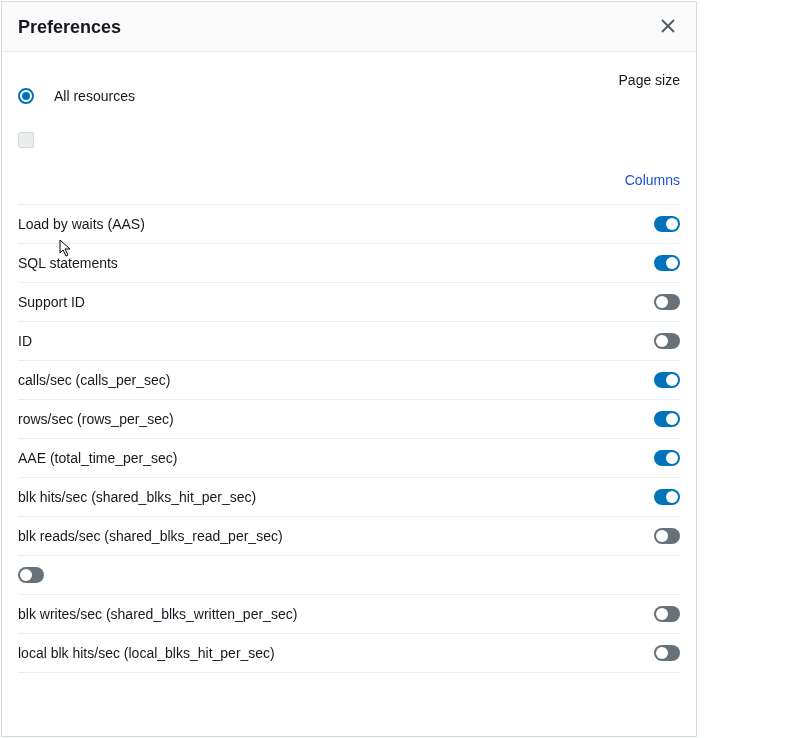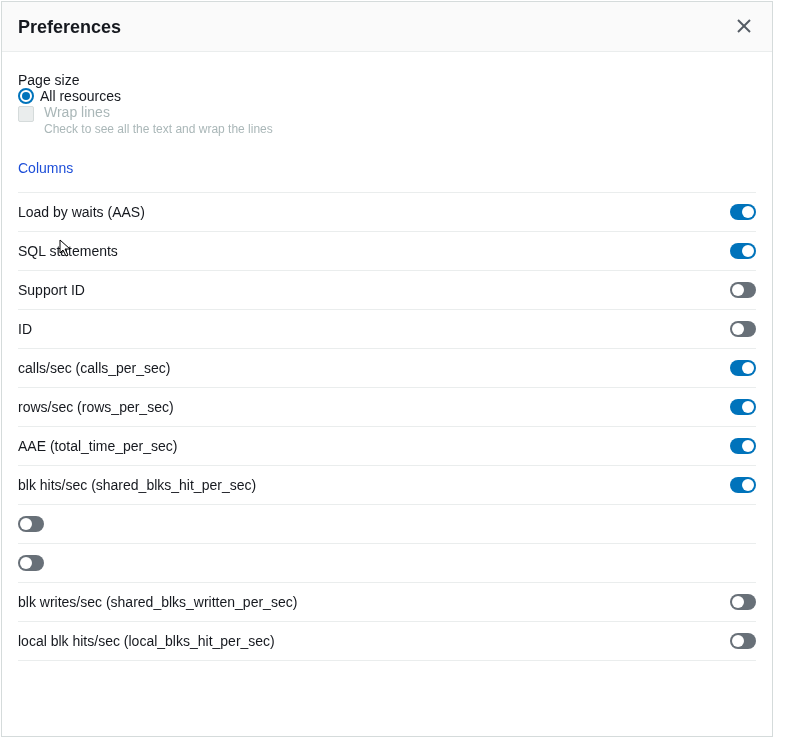--- a/index.html
+++ b/index.html
@@ -1,24 +1,24 @@
 <!DOCTYPE html>
 <html><head>
 <meta charset="utf-8">
 <style>
   * { box-sizing: border-box; margin: 0; padding: 0; }
   html, body { width: 790px; height: 738px; font-family: "Amazon Ember", "Helvetica Neue", Arial, sans-serif; color: #16191f; background: #fff; }
-  .modal { width: 772px; height: 736px; border: 1px solid #d5dbdb; background: #fff; margin: 1px; position: relative; overflow: hidden; }
+  .modal { width: 696px; height: 736px; border: 1px solid #d5dbdb; background: #fff; margin: 1px; position: relative; overflow: hidden; text-align: right; }
   .modal-header { display: flex; align-items: center; justify-content: space-between; padding: 12px 16px 10px 16px; border-bottom: 1px solid #eaeded; background: #fafafa; }
   .modal-title { font-size: 18px; font-weight: 700; color: #16191f; }
   .close-btn { background: none; border: none; cursor: pointer; padding: 4px; display: flex; align-items: center; justify-content: center; }
   .close-btn svg { width: 16px; height: 16px; stroke: #545b64; stroke-width: 2; fill: none; }
   .modal-body { padding: 20px 16px 8px 16px; }
   .section-label { font-size: 14px; color: #16191f; }
-  .radio-row { display: flex; align-items: center; gap: 6px; margin-left: 0; }
+  .radio-row { display: flex; align-items: center; gap: 20px; margin-bottom: 26px; margin-left: 0; }
   .radio-outer { width: 16px; height: 16px; border: 2px solid #0073bb; border-radius: 50%; display: flex; align-items: center; justify-content: center; cursor: pointer; }
   .radio-inner { width: 8px; height: 8px; background: #0073bb; border-radius: 50%; }
   .radio-label { font-size: 14px; color: #16191f; }
   .check-row { display: flex; align-items: flex-start; gap: 10px; margin-bottom: 24px; }
   .checkbox { width: 16px; height: 16px; border: 1px solid #d5dbdb; border-radius: 2px; background: #eaeded; margin-top: 2px; cursor: not-allowed; }
   .check-text { display: flex; flex-direction: column; }
   .check-label { font-size: 14px; color: #aab7b8; }
   .check-desc { font-size: 12px; color: #aab7b8; margin-top: 2px; }
   .columns-label { font-size: 14px; color: #1d4ed8; margin-bottom: 16px; }
   .col-list { width: 100%; }
@@ -55,24 +55,20 @@
     <div class="section-label">Page size</div>
     <div class="radio-row">
       <div class="radio-outer">
         <div class="radio-inner"></div>
       </div>
       <div class="radio-label">All resources</div>
     </div>
 
     <div class="check-row">
       <div class="checkbox"></div>
-      <div class="check-text">
-        <div class="check-label">Wrap lines</div>
-        <div class="check-desc">Check to see all the text and wrap the lines</div>
-      </div>
     </div>
 
     <div class="columns-label">Columns</div>
 
     <div class="col-list" id="col-list">
         <div class="col-row">
           <div class="col-name">Load by waits (AAS)</div>
           <div class="toggle on">
             <div class="knob"></div>
           </div>
@@ -113,20 +109,21 @@
             <div class="knob"></div>
           </div>
         </div>
         <div class="col-row">
           <div class="col-name">blk hits/sec (shared_blks_hit_per_sec)</div>
           <div class="toggle on">
             <div class="knob"></div>
           </div>
         </div>
         <div class="col-row">
+          <div class="col-name">blk reads/sec (shared_blks_read_per_sec)</div>
           <div class="toggle off">
             <div class="knob"></div>
           </div>
         </div>
         <div class="col-row">
           <div class="toggle off">
             <div class="knob"></div>
           </div>
         </div>
         <div class="col-row">

